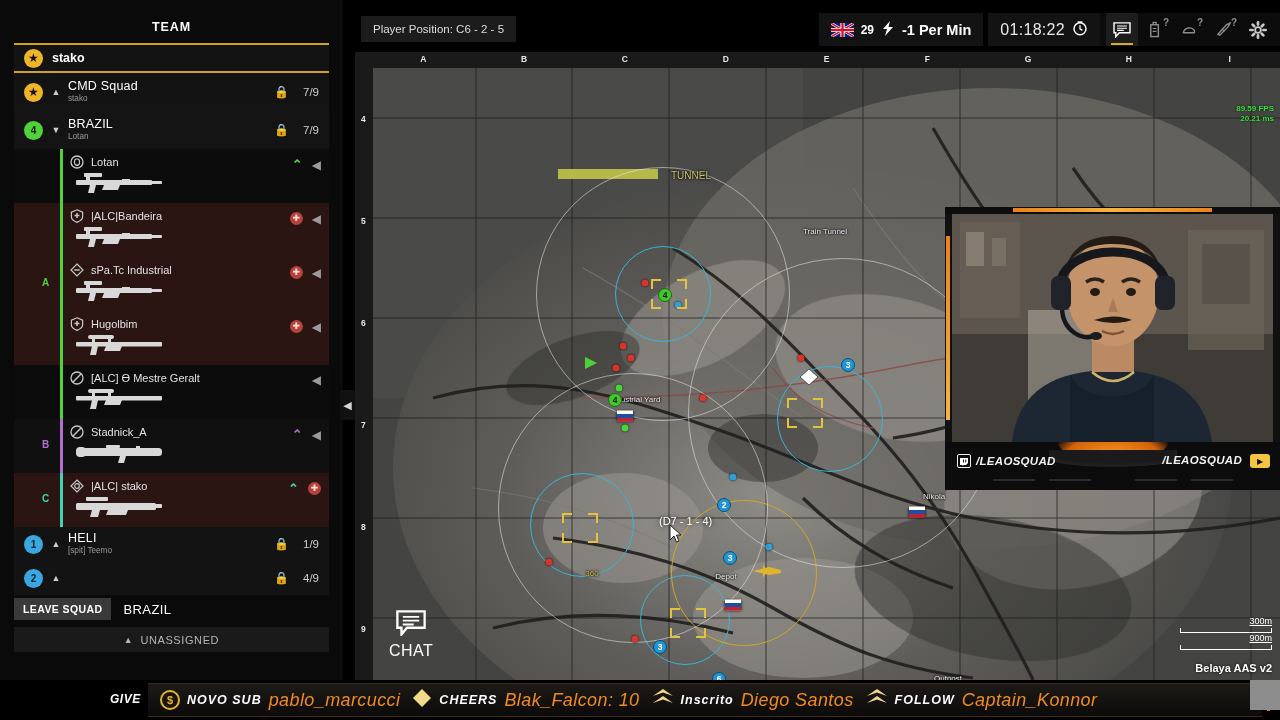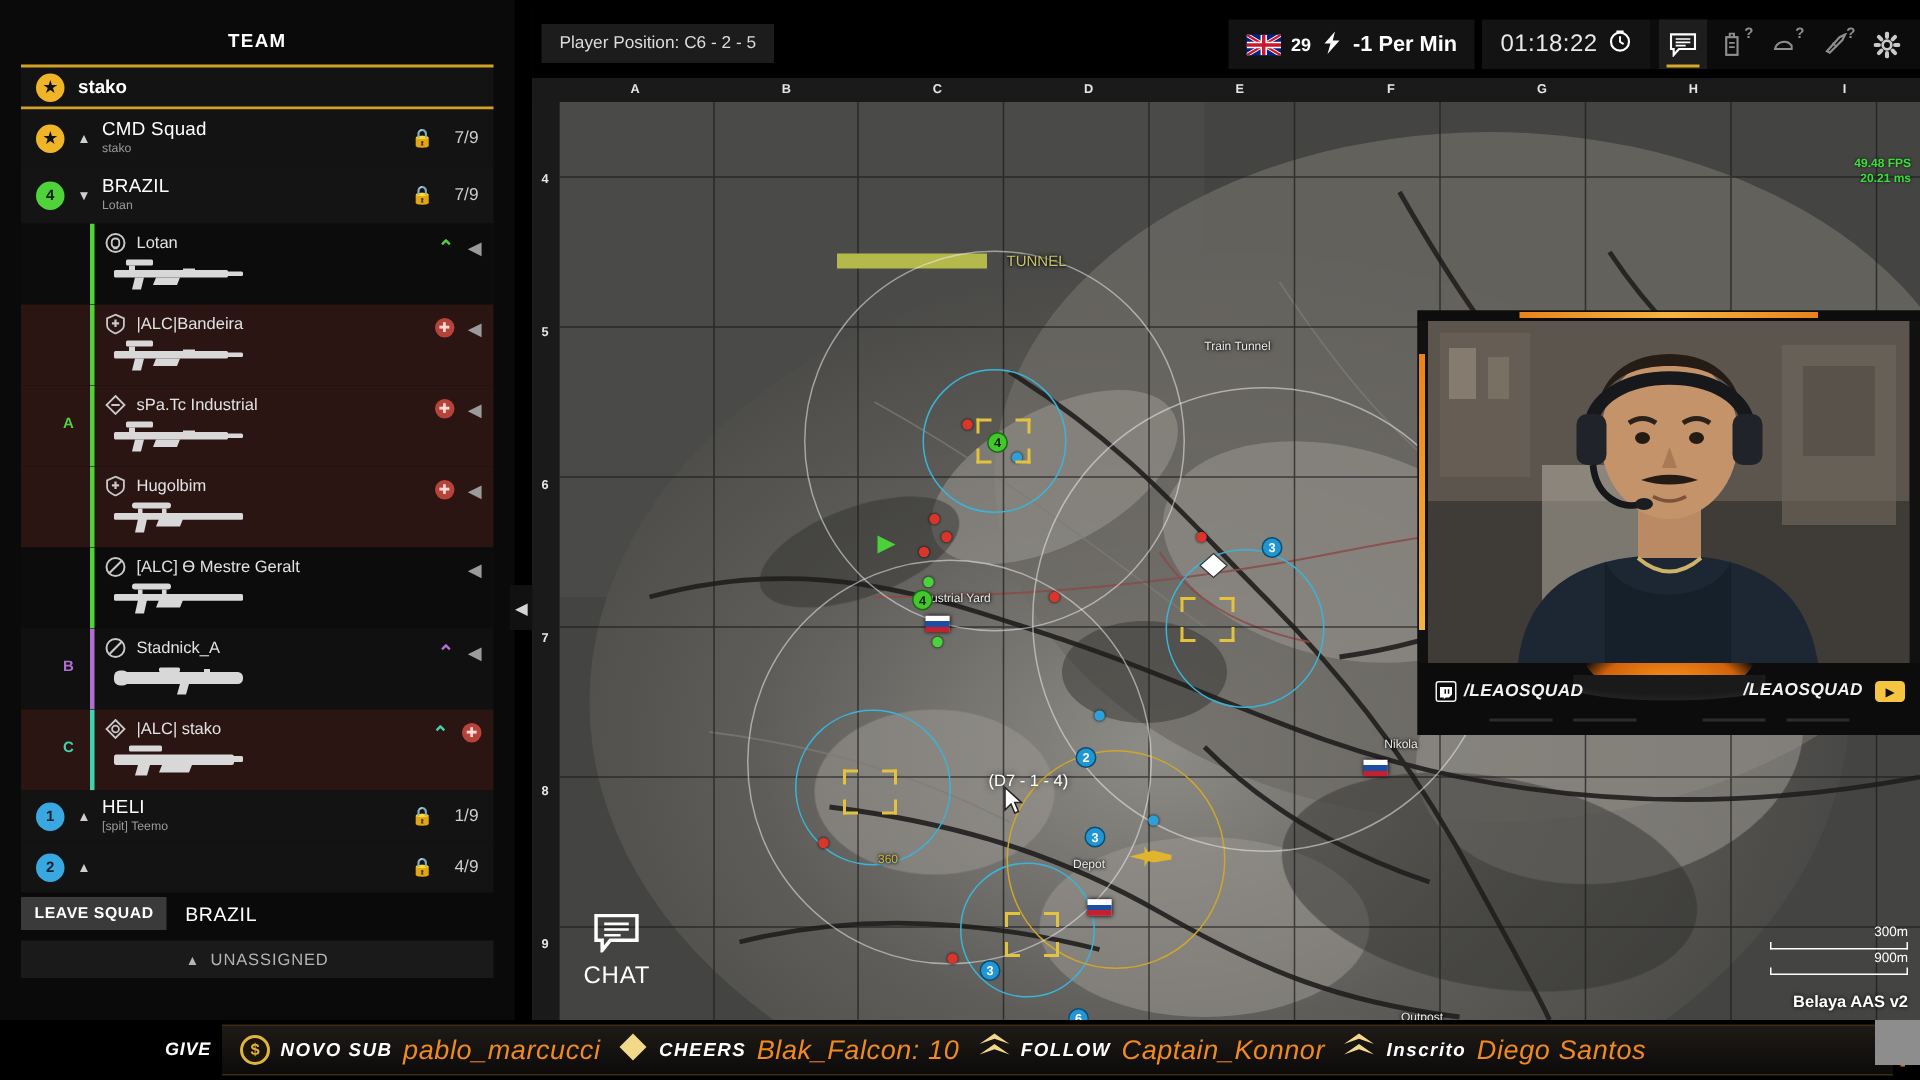--- a/index.html
+++ b/index.html
@@ -229,21 +229,21 @@
   .objbox i {
     position: absolute; width: 10px; height: 10px; border: 2px solid #e3c23d;
   }
   .objbox .tl { left: 0; top: 0; border-right: 0; border-bottom: 0; }
   .objbox .tr { right: 0; top: 0; border-left: 0; border-bottom: 0; }
   .objbox .bl { left: 0; bottom: 0; border-right: 0; border-top: 0; }
   .objbox .br { right: 0; bottom: 0; border-left: 0; border-top: 0; }
   .cursor-arrow { position: absolute; z-index: 9; }
   .scale-box {
     position: absolute; right: 8px; bottom: 30px; z-index: 7;
-    color: #fff; font-size: 9px; text-align: right;
+    color: #fff; font-size: 9px; text-align: right; text-decoration: underline;
   }
   .scale-row { position: relative; height: 17px; }
   .scale-line {
     position: absolute; right: 0; bottom: 0; height: 1px; background: #fff;
   }
   .scale-line::before, .scale-line::after {
     content: ""; position: absolute; bottom: 0; width: 1px; height: 5px; background: #fff;
   }
   .scale-line::before { left: 0; } .scale-line::after { right: 0; }
   .map-name {
@@ -900,21 +900,21 @@
       <div class="grid-left" id="grid-left">
           <span class="grow" style="top: 67px;">4</span>
           <span class="grow" style="top: 169px;">5</span>
           <span class="grow" style="top: 271px;">6</span>
           <span class="grow" style="top: 373px;">7</span>
           <span class="grow" style="top: 475px;">8</span>
           <span class="grow" style="top: 577px;">9</span>
         </div>
 
       <div class="fps">
-        <div>49.48 FPS</div>
+        <div>89.59 FPS</div>
         <div>20.21 ms</div>
       </div>
 
       <div class="scale-box">
         <div class="scale-row">
           <span>300m</span>
           <span class="scale-line" style="width:92px"></span>
         </div>
         <div class="scale-row">
           <span>900m</span>
@@ -1024,29 +1024,29 @@
               <path d="M10,1 L19,10 L10,19 L1,10 Z" fill="#f2d98a"></path>
             </svg></span>
           <span class="tk-kind">CHEERS</span>
           <span class="tk-user">Blak_Falcon: 10</span>
         </span>
         <span class="tk-item">
           <span class="chevs"><svg width="22" height="20" viewBox="0 0 22 20">
               <path d="M1,8 L11,1 L21,8 L11,4.5 Z" fill="#f2d98a"></path>
               <path d="M1,15 L11,8 L21,15 L11,11.5 Z" fill="#f2d98a"></path>
             </svg></span>
-          <span class="tk-kind">FOLLOW</span>
-          <span class="tk-user">Captain_Konnor</span>
+          <span class="tk-kind">Inscrito</span>
+          <span class="tk-user">Diego Santos</span>
         </span>
         <span class="tk-item">
           <span class="chevs"><svg width="22" height="20" viewBox="0 0 22 20">
               <path d="M1,8 L11,1 L21,8 L11,4.5 Z" fill="#f2d98a"></path>
               <path d="M1,15 L11,8 L21,15 L11,11.5 Z" fill="#f2d98a"></path>
             </svg></span>
-          <span class="tk-kind">Inscrito</span>
-          <span class="tk-user">Diego Santos</span>
+          <span class="tk-kind">FOLLOW</span>
+          <span class="tk-user">Captain_Konnor</span>
         </span>
       </div>
     <div class="tick-caret"></div>
     <div class="tick-thumb"></div>
   </div>
 
 </div>
 
 </body></html>

